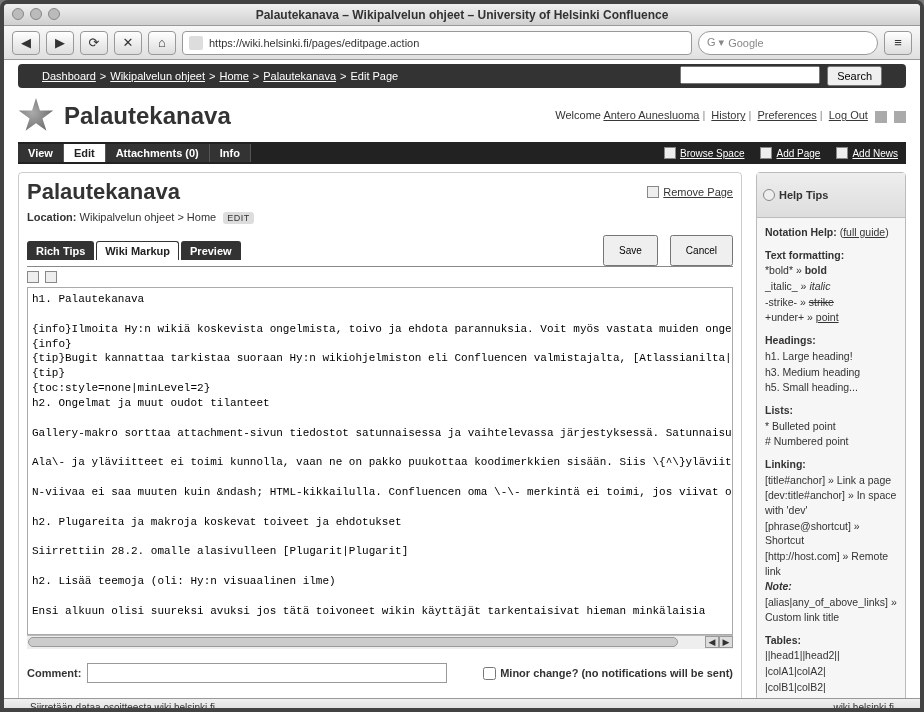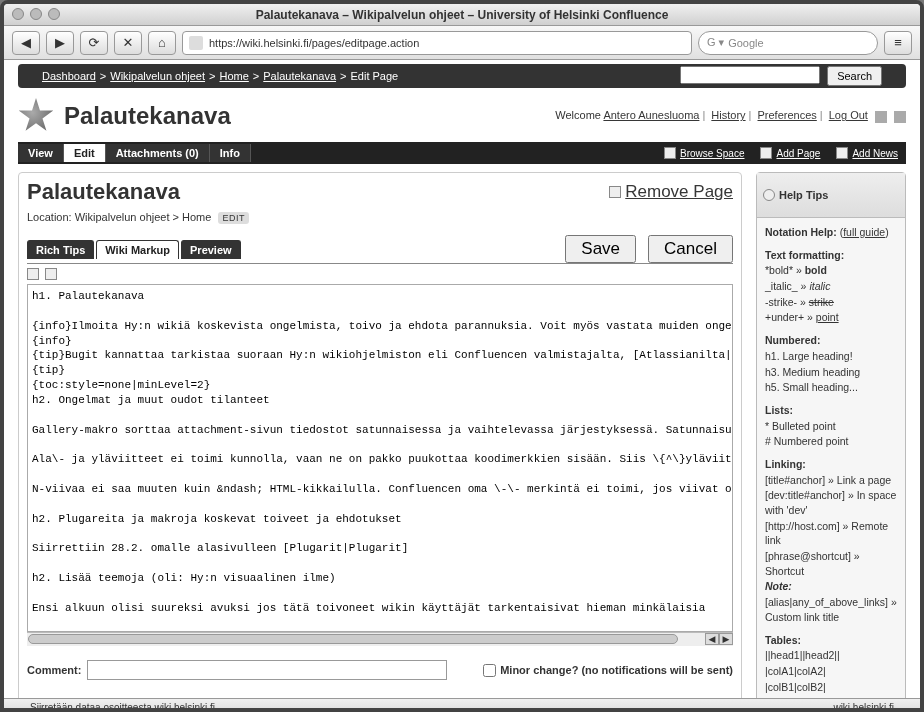--- a/index.html
+++ b/index.html
@@ -35,29 +35,29 @@
 .tabs-row .tab.active { background: #fff; color: #222; }
 .tabs-row .spacer { flex: 1; }
 .tabs-row .pageaction { background: none; color: #fff; padding: 3px 8px; font-size: 10px; display: flex; align-items: center; gap: 4px; }
 .tabs-row .pageaction a { color: #fff; text-decoration: underline; cursor: pointer; }
 .ico { width: 12px; height: 12px; display: inline-block; border: 1px solid #888; background: #eee; }
 .main-layout { display: flex; gap: 14px; margin-top: 8px; }
 .editor-col { flex: 1; border: 1px solid #ccc; border-radius: 4px; padding: 6px 8px 10px 8px; }
 .sidebar-col { width: 150px; }
 .page-title-row { display: flex; align-items: center; justify-content: space-between; }
 .page-title { font-size: 22px; font-weight: bold; }
-.remove-link { font-size: 17px; color: #336; text-decoration: underline; cursor: pointer; display: flex; align-items: center; gap: 4px; }
+.remove-link { font-size: 11px; color: #336; text-decoration: underline; cursor: pointer; display: flex; align-items: center; gap: 4px; }
 .location-row { font-size: 11px; margin-top: 6px; }
-.location-row b { font-weight: normal; }
+.location-row b { font-weight: bold; }
 .edit-badge { background: #ddd; border-radius: 3px; padding: 1px 4px; font-size: 9px; margin-left: 4px; letter-spacing: 0.5px; }
 .editor-tabs { display: flex; align-items: center; margin-top: 12px; border-bottom: 1px solid #888; }
 .editor-tabs .etab { padding: 3px 8px; background: #333; color: #fff; font-size: 11px; font-weight: bold; border: 1px solid #333; border-bottom: none; border-radius: 3px 3px 0 0; margin-right: 2px; cursor: pointer; }
 .editor-tabs .etab.active { background: #fff; color: #222; }
 .editor-tabs .actions { margin-left: auto; display: flex; gap: 12px; }
-.editor-tabs .actions button { font-size: 17px; padding: 2px 14px; cursor: pointer; }
+.editor-tabs .actions button { font-size: 10px; padding: 8px 14px; cursor: pointer; }
 .editor-toolbar { display: flex; gap: 6px; padding: 4px 0; }
 .editor-toolbar .ico { cursor: pointer; }
 .textarea-wrap { border: 1px solid #aaa; height: 348px; overflow: auto; position: relative; }
 .textarea-wrap textarea { width: 100%; height: 100%; resize: none; border: none; outline: none; font-family: "Courier New", monospace; font-size: 11px; padding: 4px; line-height: 1.35; white-space: pre; overflow: auto; }
 .comment-row { display: flex; align-items: center; margin-top: 14px; gap: 6px; font-size: 11px; }
 .comment-row input[type=text] { flex: 1; height: 20px; border: 1px solid #999; padding: 0 4px; max-width: 360px; }
 .comment-row .minor { margin-left: auto; display: flex; align-items: center; gap: 4px; }
 .sidebar-box { border: 1px solid #bbb; border-radius: 4px; background: #f6f6f6; }
 .sidebar-head { background: linear-gradient(#eee,#ddd); border-bottom: 1px solid #bbb; padding: 16px 6px; font-weight: bold; font-size: 11px; display: flex; align-items: center; gap: 4px; }
 .sidebar-body { padding: 6px 8px; font-size: 10.5px; line-height: 1.4; }
@@ -234,32 +234,32 @@
               <span class="ico" style="border-radius:50%"></span>
               <span>Help Tips</span>
             </div>
             <div class="sidebar-body">
               <div class="row"><b>Notation Help:</b> (<a>full guide</a>)</div>
               <div class="sec"><b>Text formatting:</b></div>
               <div class="row"><span>*bold* »</span> <b>bold</b></div>
               <div class="row"><span>_italic_ »</span> <em>italic</em></div>
               <div class="row"><span>-strike- »</span> <span class="strike">strike</span></div>
               <div class="row"><span>+under+ »</span> <u>point</u></div>
-              <div class="sec"><b>Numbered:</b></div>
+              <div class="sec"><b>Headings:</b></div>
               <div class="row">h1. Large heading!</div>
               <div class="row">h3. Medium heading</div>
               <div class="row">h5. Small heading...</div>
               <div class="sec"><b>Lists:</b></div>
               <div class="row">* Bulleted point</div>
               <div class="row"># Numbered point</div>
               <div class="sec"><b>Linking:</b></div>
               <div class="row">[title#anchor] » Link a page</div>
               <div class="row">[dev:title#anchor] » In space with 'dev'</div>
+              <div class="row">[phrase@shortcut] » Shortcut</div>
               <div class="row">[http://host.com] » Remote link</div>
-              <div class="row">[phrase@shortcut] » Shortcut</div>
               <div class="row"><b><em>Note:</em></b></div>
               <div class="row">[alias|any_of_above_links] » Custom link title</div>
               <div class="sec"><b>Tables:</b></div>
               <div class="row">||head1||head2||</div>
               <div class="row">|colA1|colA2|</div>
               <div class="row">|colB1|colB2|</div>
               <div class="sec"><span>Details and full examples are in the</span> <a>full</a></div>
             </div>
           </div>
         </div>

